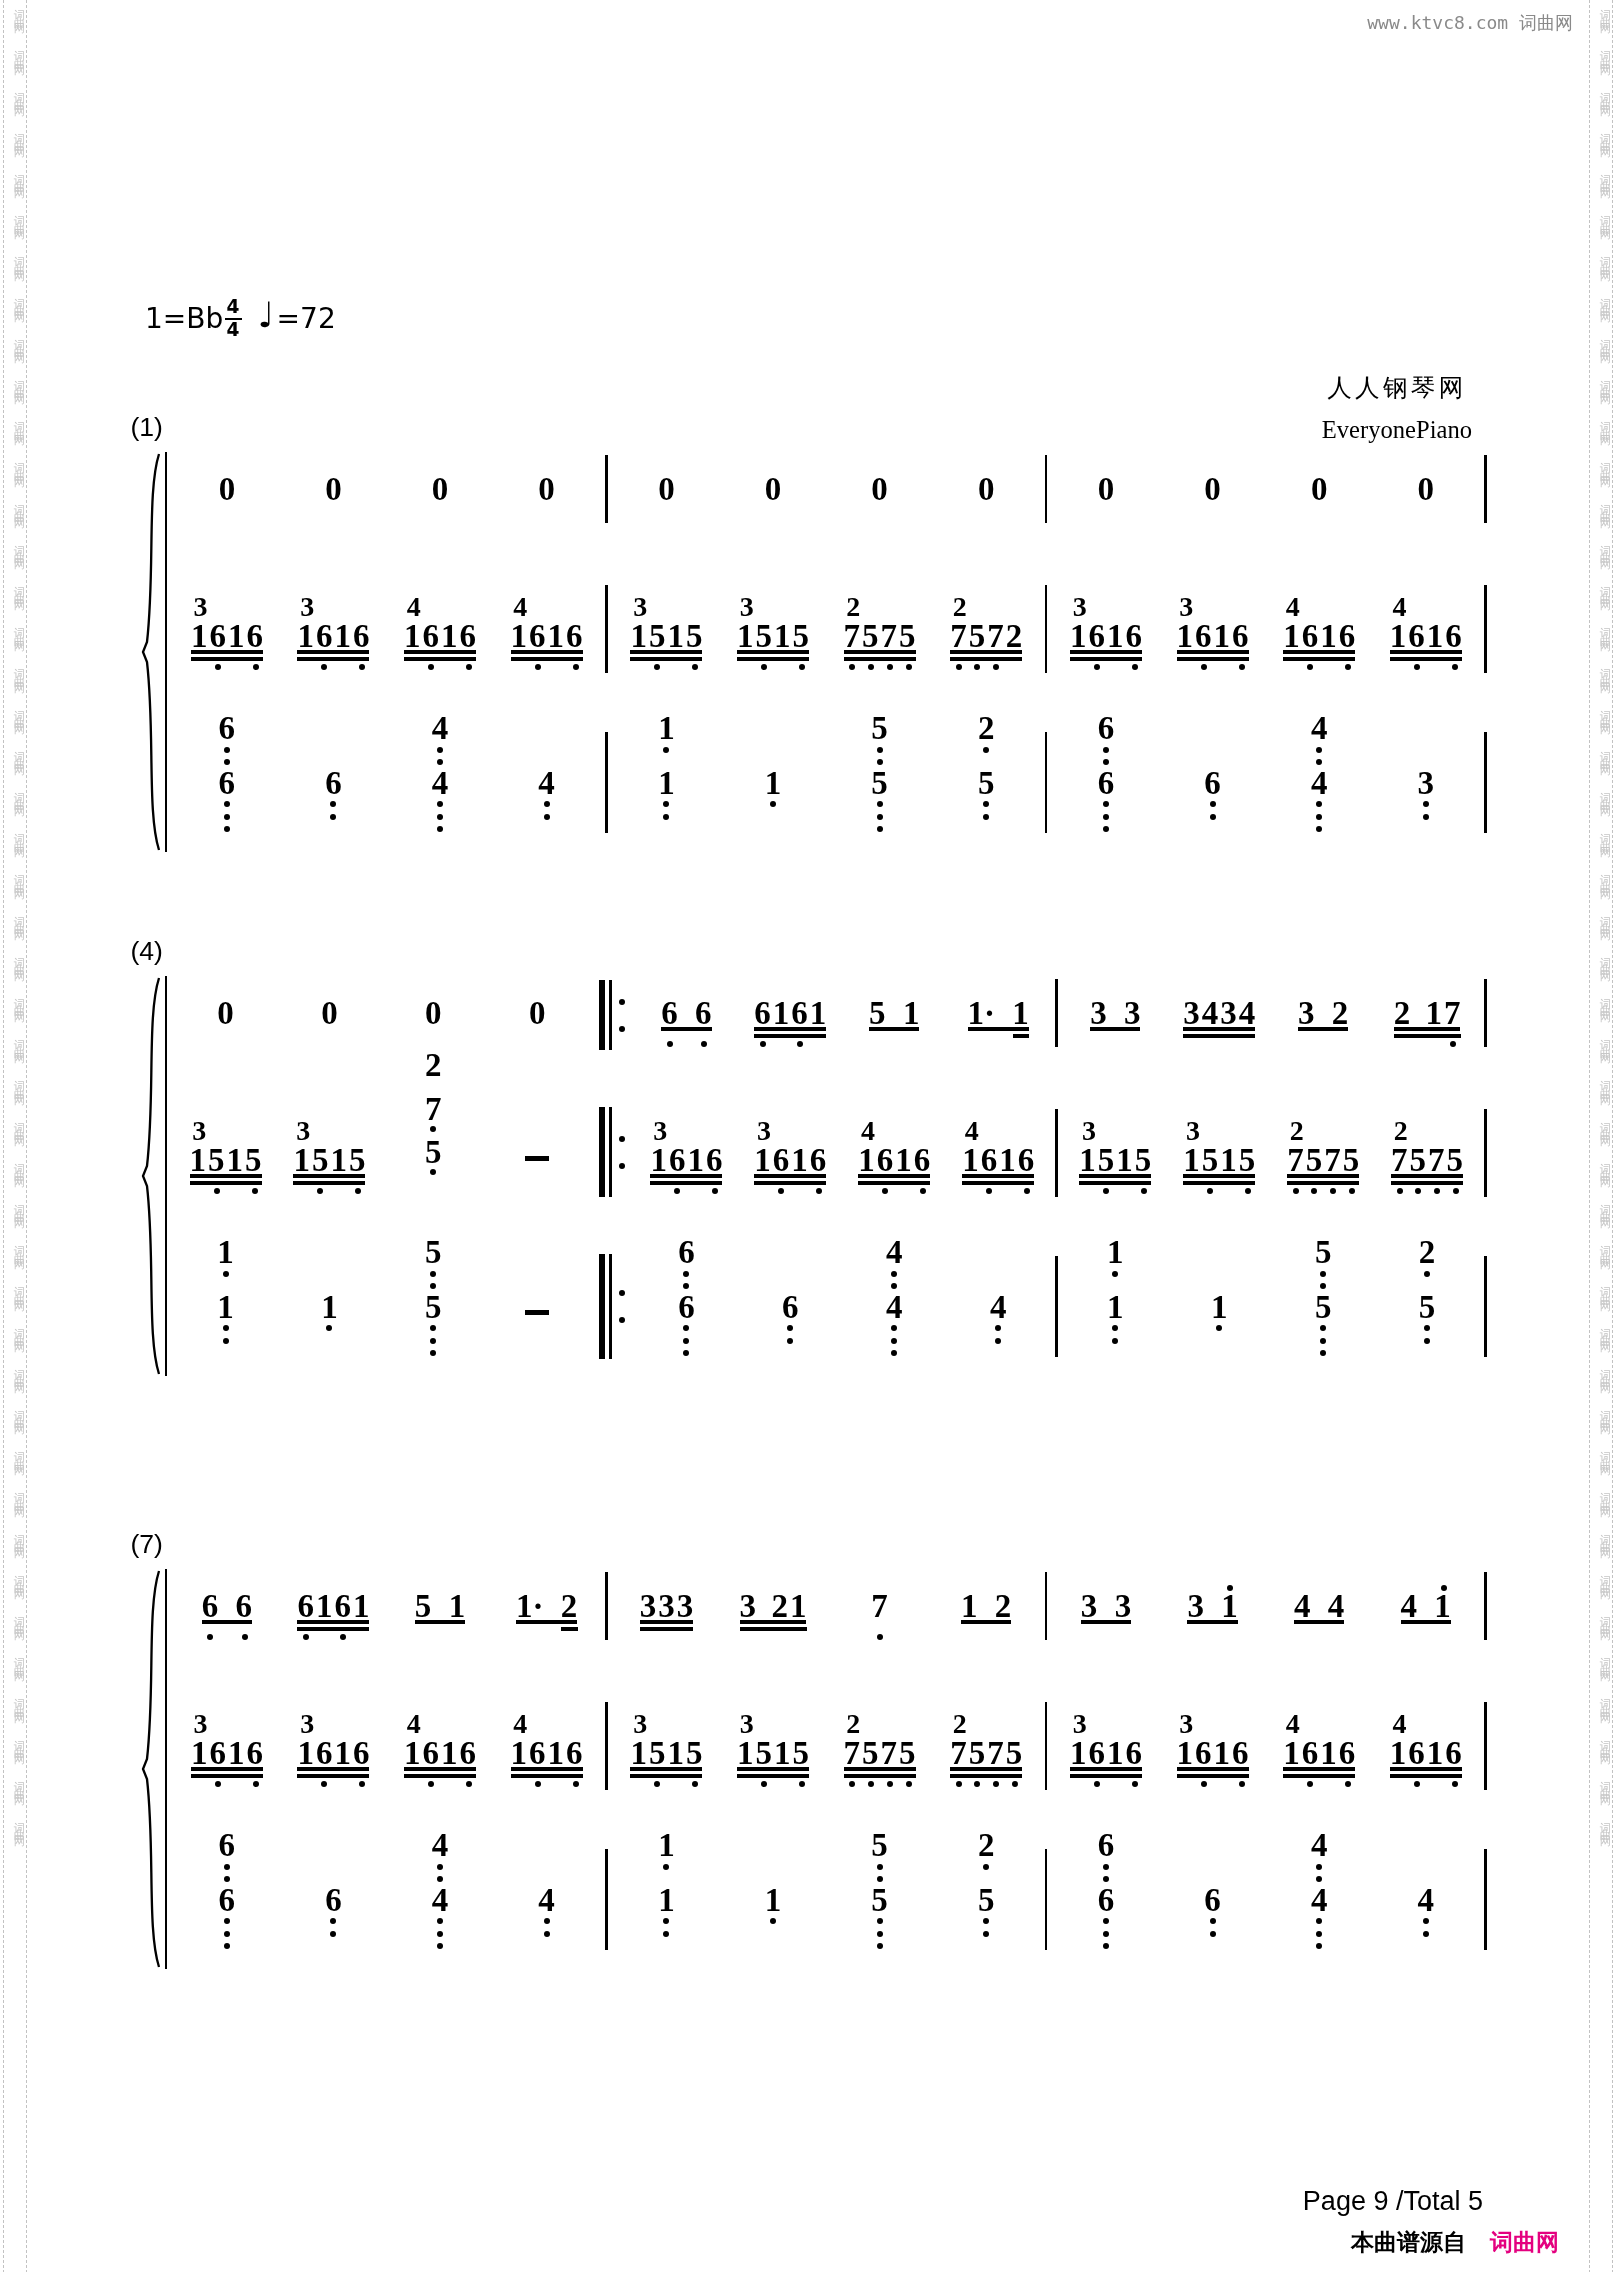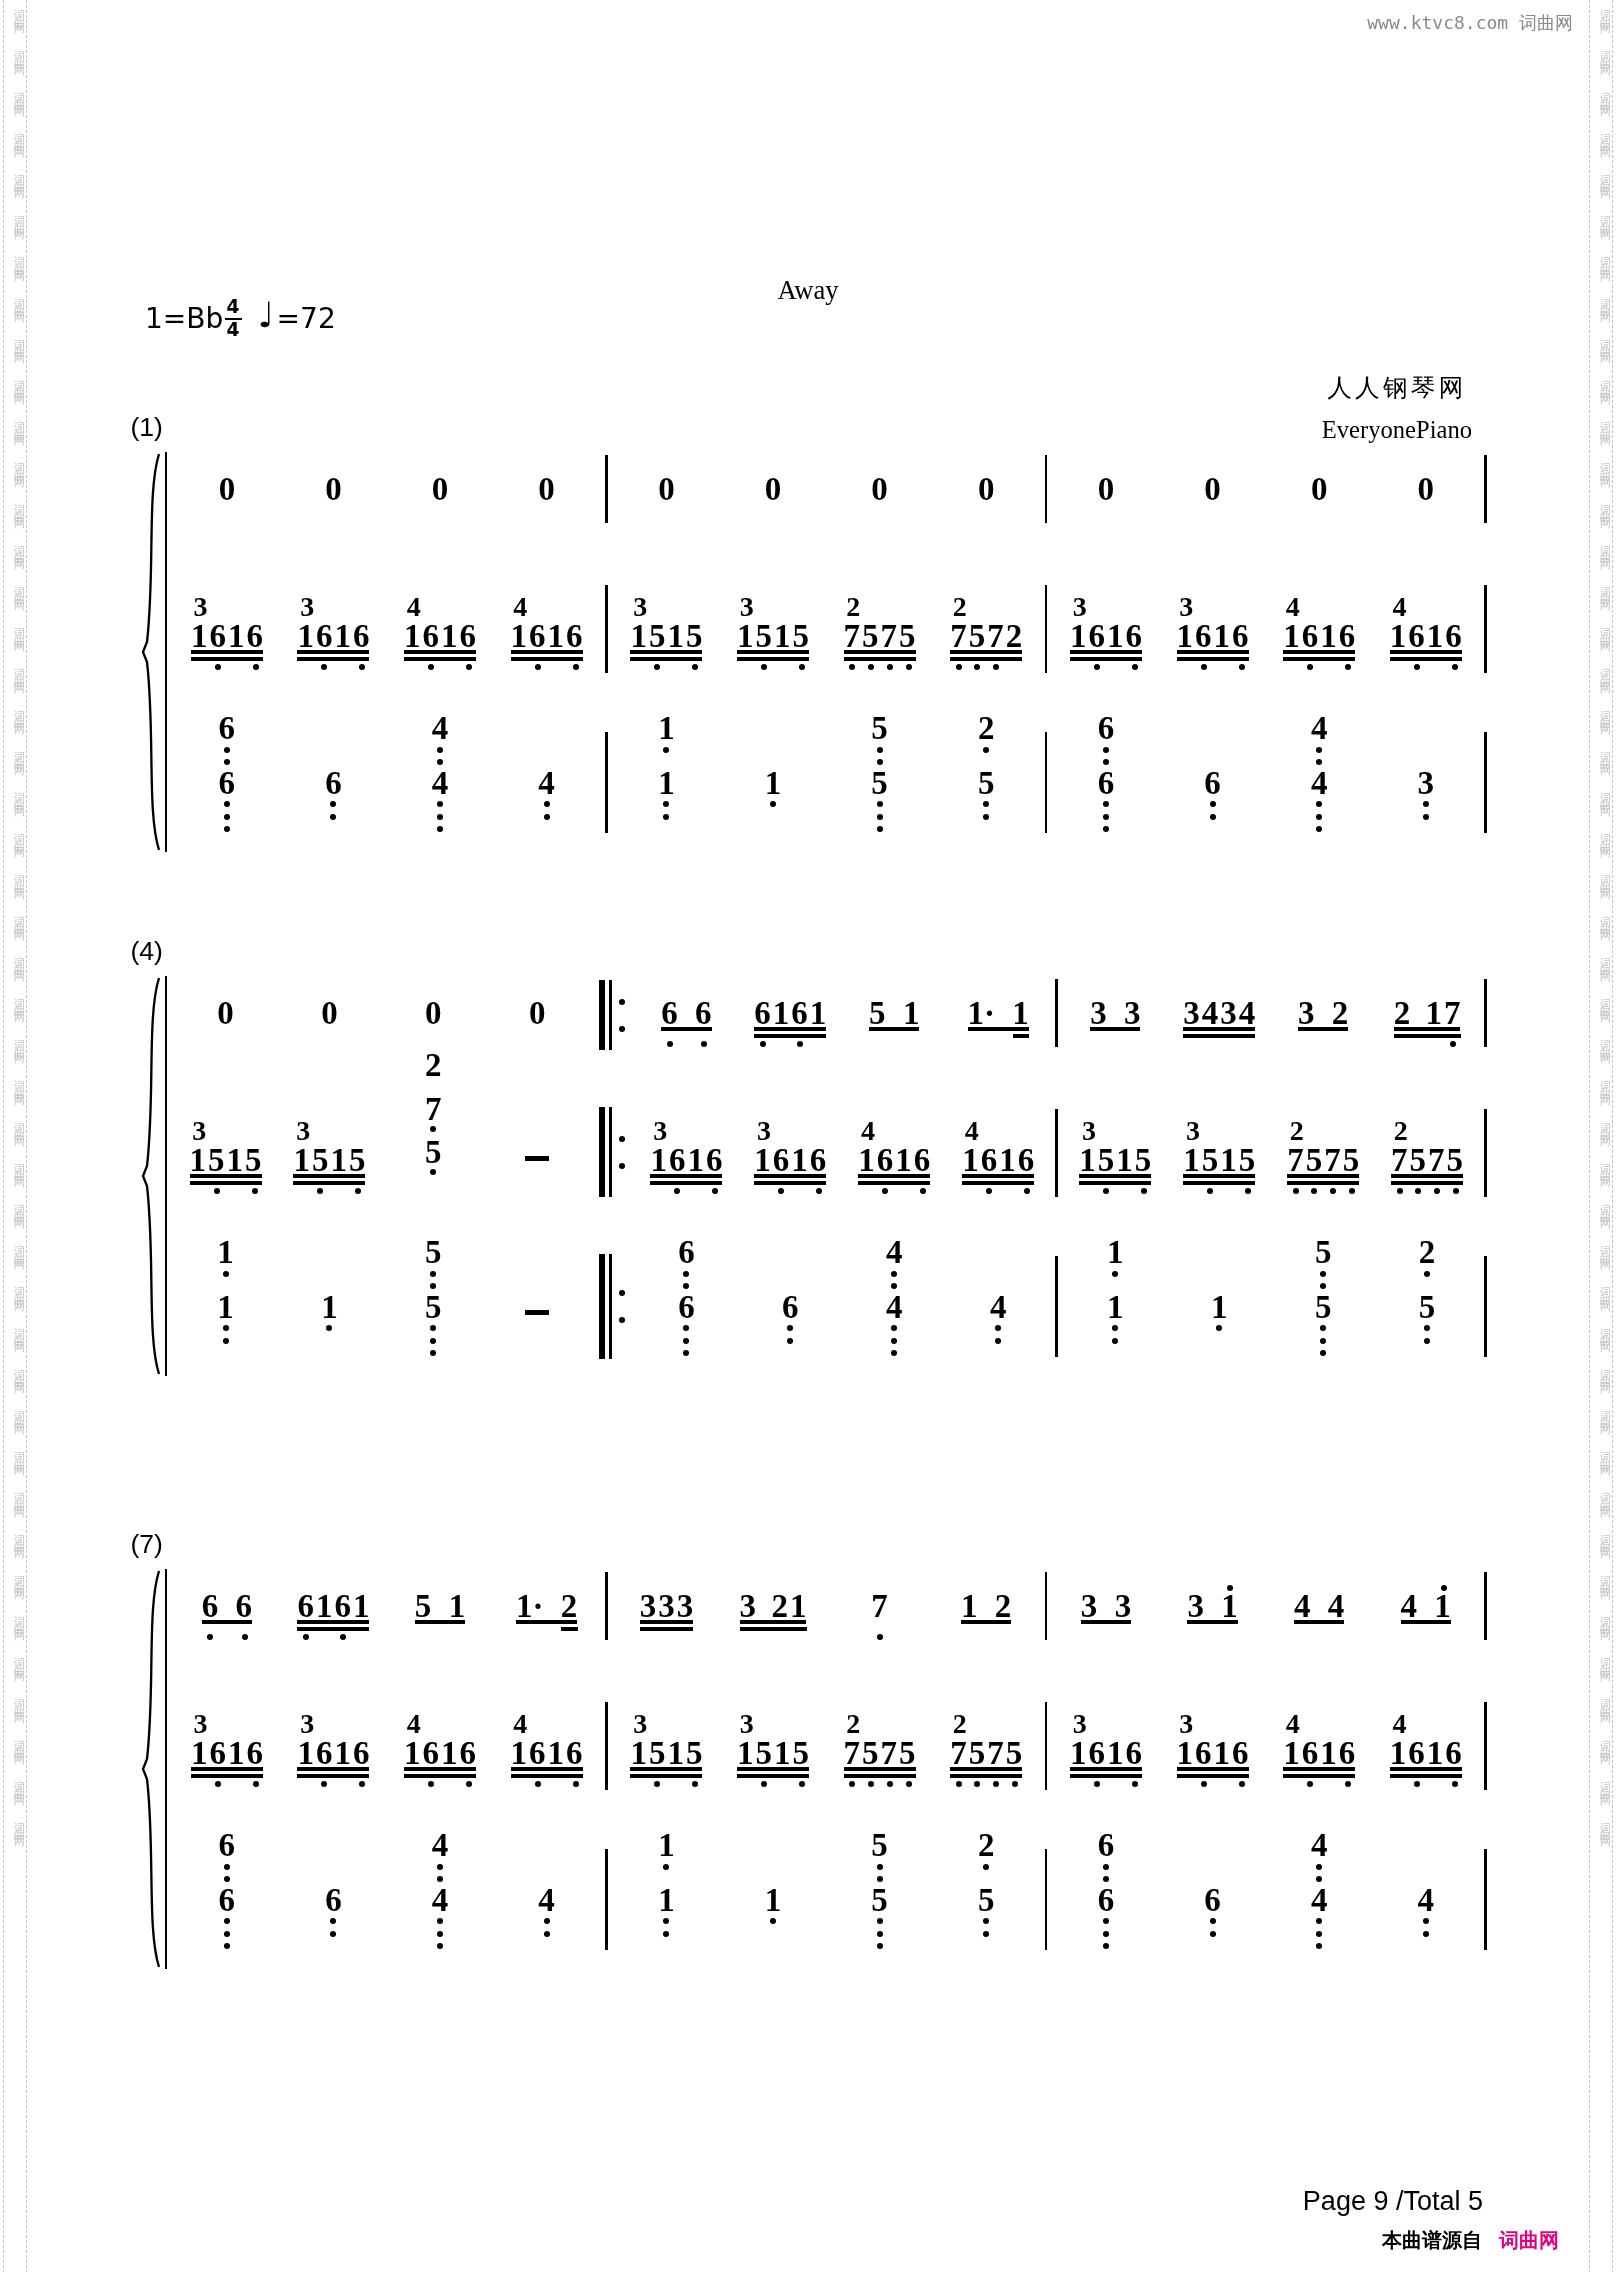--- a/index.html
+++ b/index.html
@@ -24,21 +24,21 @@
   .frac{display:inline-flex;flex-direction:column;align-items:center;font-size:18.6px;font-weight:bold;
         line-height:20.6px;margin:0 5.3px 0 1.3px;}
   .frac .num{border-bottom:2px solid #000;padding:0 2px;}
   .qnote{font-size:35px;margin:0 2.7px 6.6px 10.6px;line-height:26.6px;}
   .credits{position:absolute;top:323px;right:144px;text-align:center;font-size:24.6px;}
   .credits .cn{margin-bottom:12px;letter-spacing:3.3px;margin-top:48px;}
 
   
   .footer{position:absolute;top:2186px;right:133px;font-family:"Liberation Sans",sans-serif;font-size:27px;}
   .source{position:absolute;top:2227px;right:57px;font-family:"Liberation Sans",sans-serif;
-          font-size:20px;font-weight:bold;display:flex;gap:17px;}
+          font-size:23px;font-weight:bold;display:flex;gap:24px;}
 
   
   #systems{position:absolute;left:141px;top:0;width:1346px;height:100%;}
   .system{position:absolute;left:0;right:0;display:flex;}
   .system.s1{top:452px;}.system.s2{top:976px;}.system.s3{top:1569px;}
   .sys-label{position:absolute;top:-40px;left:-10.6px;font-family:"Liberation Sans",sans-serif;font-size:26.6px;}
   .brace{width:24px;flex:0 0 24px;display:flex;}
   .brace svg{width:20px;height:100%;}
   .rows{flex:1;display:flex;flex-direction:column;border-left:2.7px solid #000;padding-left:1.3px;}
   .row{display:flex;align-items:flex-end;}
@@ -93,21 +93,20 @@
 </head>
 <body>
 
 <div class="page">
 
   <div class="wm-edge wm-left" id="wm-left">词曲网 词曲网 词曲网 词曲网 词曲网 词曲网 词曲网 词曲网 词曲网 词曲网 词曲网 词曲网 词曲网 词曲网 词曲网 词曲网 词曲网 词曲网 词曲网 词曲网 词曲网 词曲网 词曲网 词曲网 词曲网 词曲网 词曲网 词曲网 词曲网 词曲网 词曲网 词曲网 词曲网 词曲网 词曲网 词曲网 词曲网 词曲网 词曲网 词曲网 词曲网 词曲网 词曲网 词曲网 词曲网</div>
   <div class="wm-edge wm-right" id="wm-right">词曲网 词曲网 词曲网 词曲网 词曲网 词曲网 词曲网 词曲网 词曲网 词曲网 词曲网 词曲网 词曲网 词曲网 词曲网 词曲网 词曲网 词曲网 词曲网 词曲网 词曲网 词曲网 词曲网 词曲网 词曲网 词曲网 词曲网 词曲网 词曲网 词曲网 词曲网 词曲网 词曲网 词曲网 词曲网 词曲网 词曲网 词曲网 词曲网 词曲网 词曲网 词曲网 词曲网 词曲网 词曲网</div>
 
   <div class="wm-top" style="color: rgb(138, 138, 138);">www.ktvc8.com 词曲网</div>
 
-  <div class="subtitle">Away</div>
 
   <div class="keyline">
     <span>1=Bb</span>
       <span class="frac">
         <span class="num">4</span>
         <span>4</span>
       </span>
       <span class="qnote">♩</span>
       <span>=72</span>
   </div>

